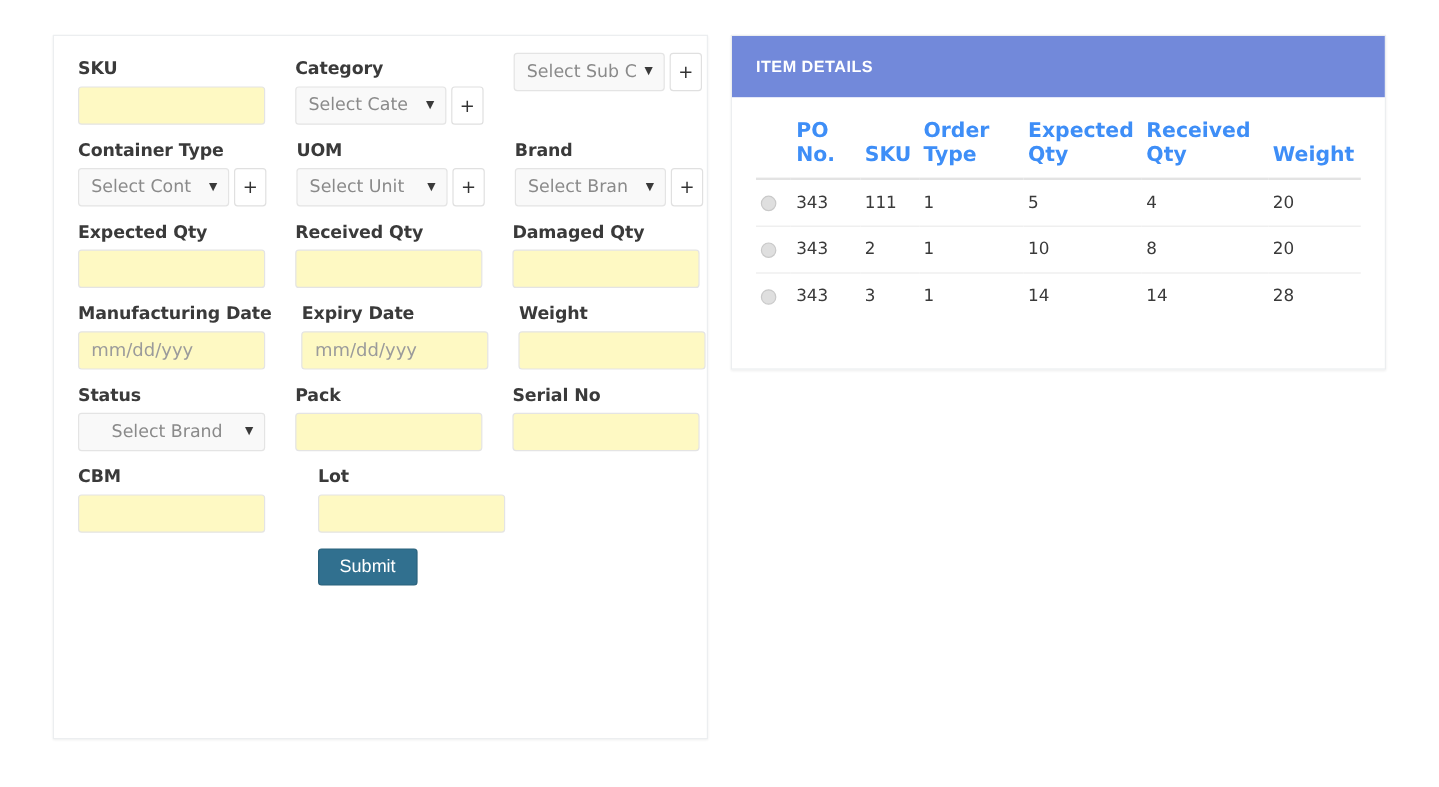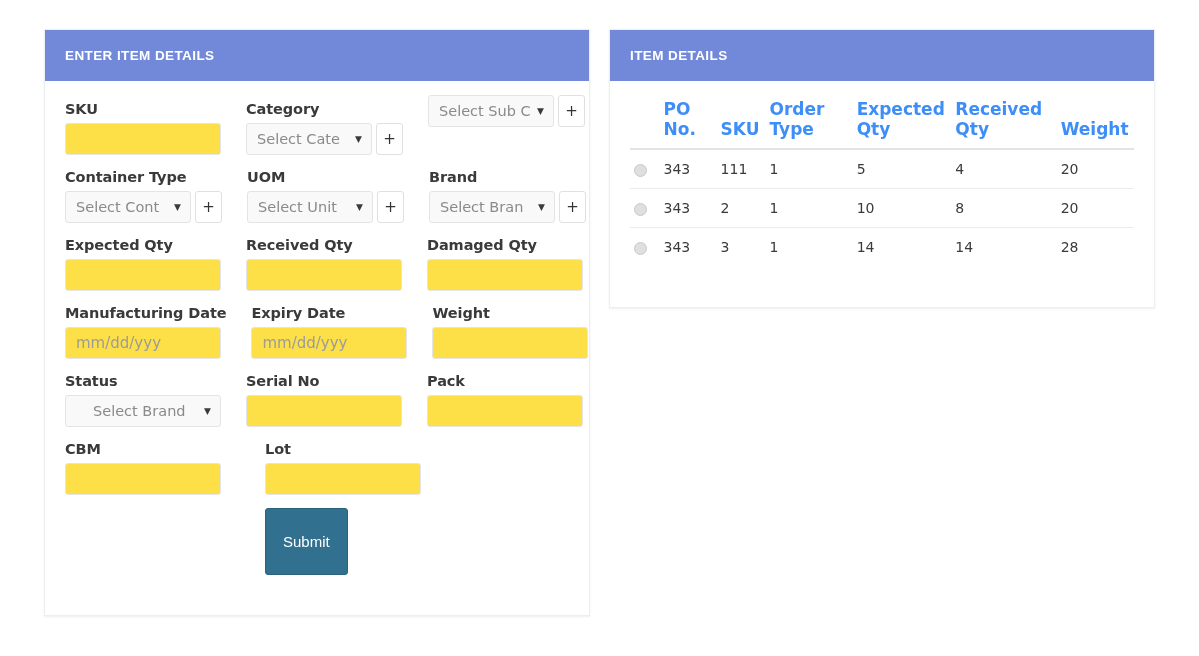--- a/index.html
+++ b/index.html
@@ -75,21 +75,21 @@
     line-height: 28px;
     font-family: "DejaVu Sans", sans-serif;
     letter-spacing: -0.1px;
     white-space: nowrap;
   }
 
   .txt {
     display: block;
     width: 156px;
     height: 32px;
-    background: #fde047;
+    background: #fef9c3;
     border: 1px solid #e4e4e4;
     border-radius: 3px;
     box-sizing: border-box;
     font-size: 15px;
     color: #777;
     padding: 0 10px;
     font-family: "DejaVu Sans", sans-serif;
     outline: none;
   }
   .txt::placeholder { color: #9b9b9b; }
@@ -151,21 +151,21 @@
     display: flex;
     margin-top: 13px;
     padding-left: 200px;
   }
   .btn-submit {
     background: #31708f;
     color: #ffffff;
     border: 1px solid #2b627c;
     border-radius: 3px;
     font-size: 15px;
-    padding: 24px 17px;
+    padding: 6px 17px;
     cursor: pointer;
     font-family: "Liberation Sans", sans-serif;
   }
 
   
   .tbl-wrap { padding: 10px 20px 0 20px; }
   table.items {
     width: 100%;
     border-collapse: collapse;
     font-family: "DejaVu Sans", sans-serif;
@@ -209,23 +209,20 @@
     vertical-align: middle;
   }
   .hdr-2line { white-space: pre-line; }
 </style>
 </head>
 <body>
 
 <div class="page">
 
   <div class="card" id="card-left">
-    <div class="card-header">
-      <span class="title">ENTER ITEM DETAILS</span>
-    </div>
     <div class="card-body form-body">
 
       <div class="row">
         <div class="field">
           <div class="flabel">SKU</div>
           <input class="txt" type="text" placeholder="" style="">
         </div>
         <div class="field">
           <div class="flabel">Category</div>
           <div class="combo">
@@ -312,25 +309,25 @@
 
       <div class="row">
         <div class="field">
           <div class="flabel">Status</div>
           <div class="sel solo">
             <span class="sel-text">Select Brand</span>
             <span class="caret">▼</span>
           </div>
         </div>
         <div class="field">
+          <div class="flabel">Pack</div>
+          <input class="txt" type="text" placeholder="" style="">
+        </div>
+        <div class="field">
           <div class="flabel">Serial No</div>
-          <input class="txt" type="text" placeholder="" style="">
-        </div>
-        <div class="field">
-          <div class="flabel">Pack</div>
           <input class="txt" type="text" placeholder="" style="">
         </div>
       </div>
 
       <div class="row">
         <div class="field">
           <div class="flabel">CBM</div>
           <input class="txt" type="text" placeholder="" style="">
         </div>
         <div class="field">

